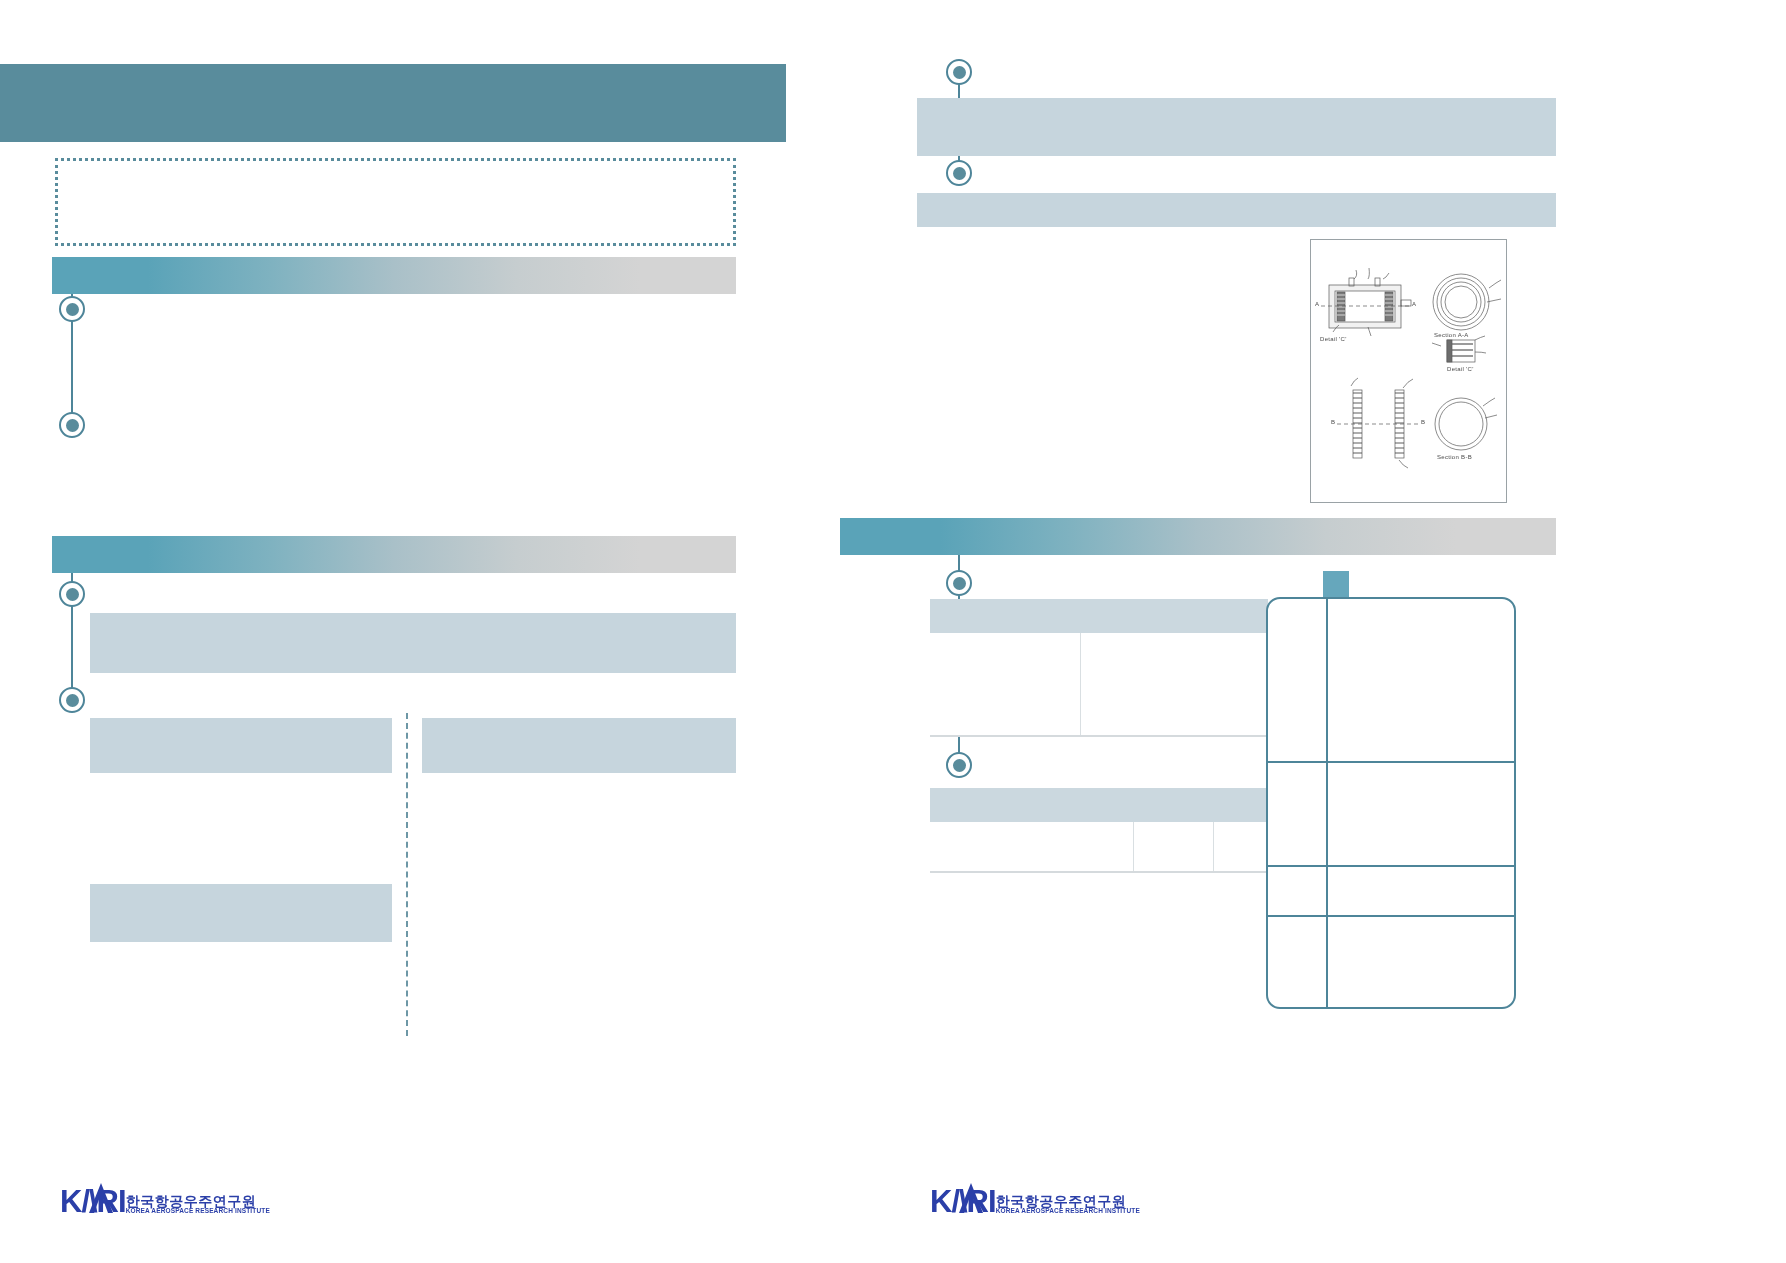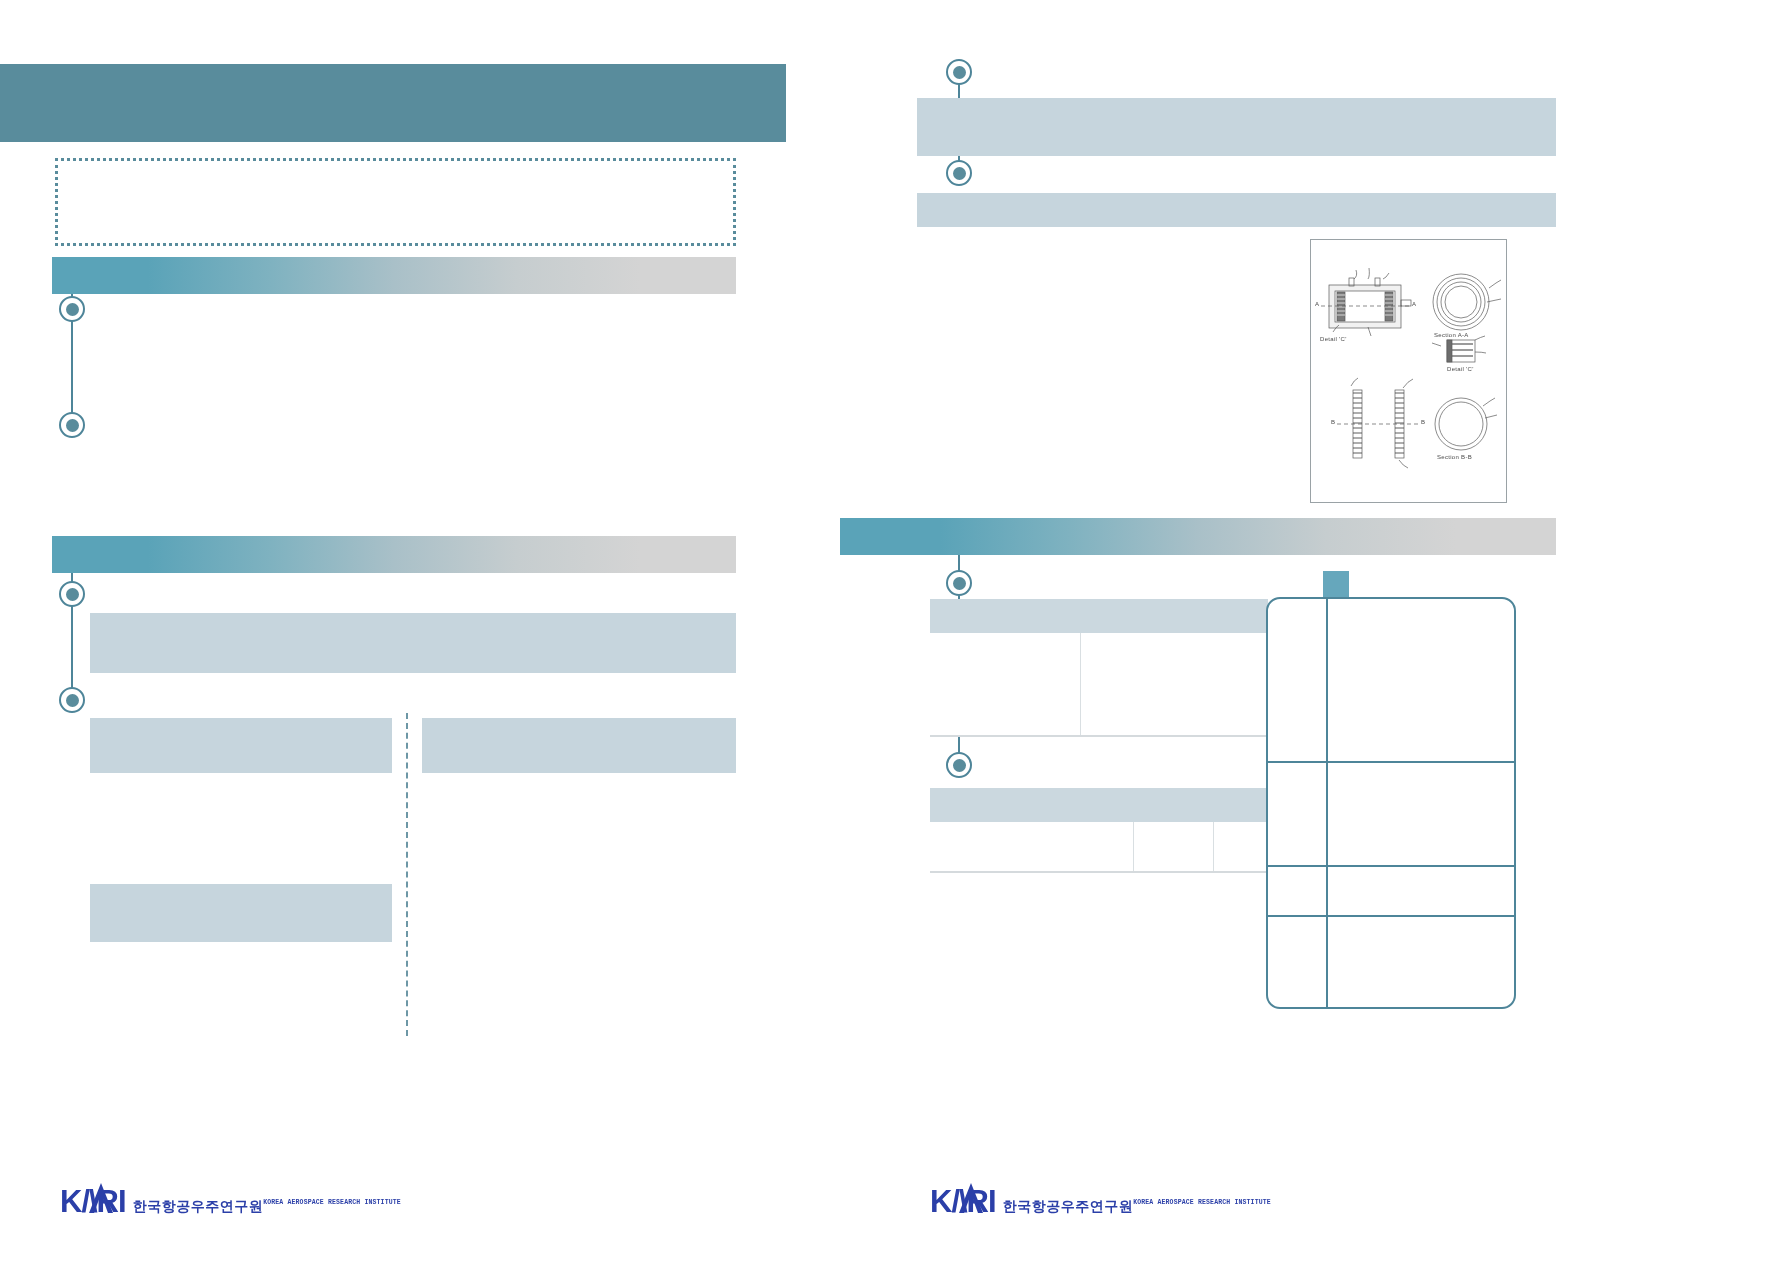--- a/index.html
+++ b/index.html
@@ -62,23 +62,23 @@
   }
   .rpanel .rcell{border-right:2px solid var(--teal-line);border-bottom:2px solid var(--teal-line);}
   .rpanel .rcell.nr{border-right:0;}
   .rpanel .rcell.nb{border-bottom:0;}
 
   
   .drawbox{position:absolute;border:1px solid #9aa2a6;background:#fff;}
   .dlabel{position:absolute;font-size:6px;color:#4a4a4a;font-family:"Liberation Sans",sans-serif;letter-spacing:.3px;white-space:nowrap;}
 
   
-  .logo{position:absolute;display:flex;align-items:flex-end;gap:7px;}
+  .logo{position:absolute;display:flex;align-items:flex-end;}
   .logo-mark{font-size:31px;font-weight:bold;color:var(--logo-blue);letter-spacing:-1px;line-height:1;font-family:"Liberation Sans",sans-serif;position:relative;}
-  .logo-txt{display:flex;flex-direction:row;line-height:1.05;padding-bottom:2px;font-family:Liberation Mono, monospace;}
+  .logo-txt{display:flex;flex-direction:column;line-height:1.05;padding-bottom:2px;}
   .logo-kr{font-size:14px;font-weight:bold;color:var(--logo-blue);letter-spacing:.5px;}
   .logo-en{font-size:6.5px;font-weight:bold;color:var(--logo-blue);letter-spacing:.15px;}
 </style>
 </head>
 <body>
 
 <div class="page page-left">
 
   <div class="bar-solid" style="left:0;top:64px;width:786px;height:78px;">
     

